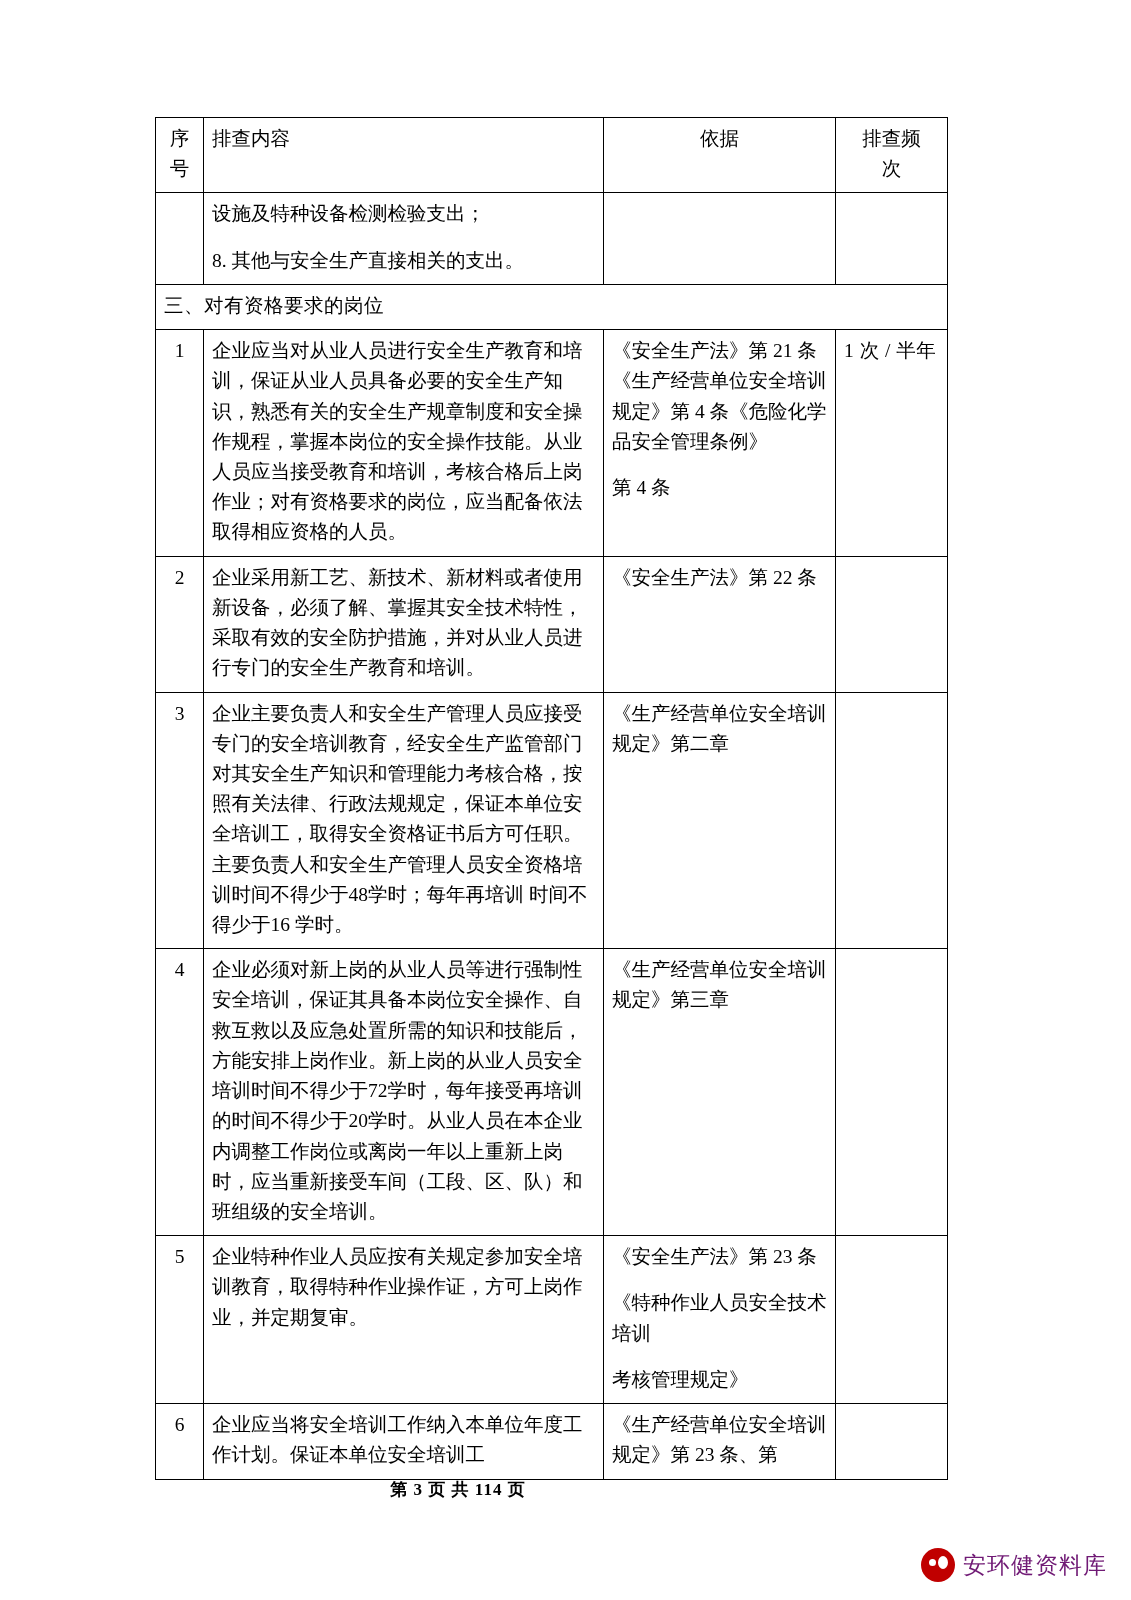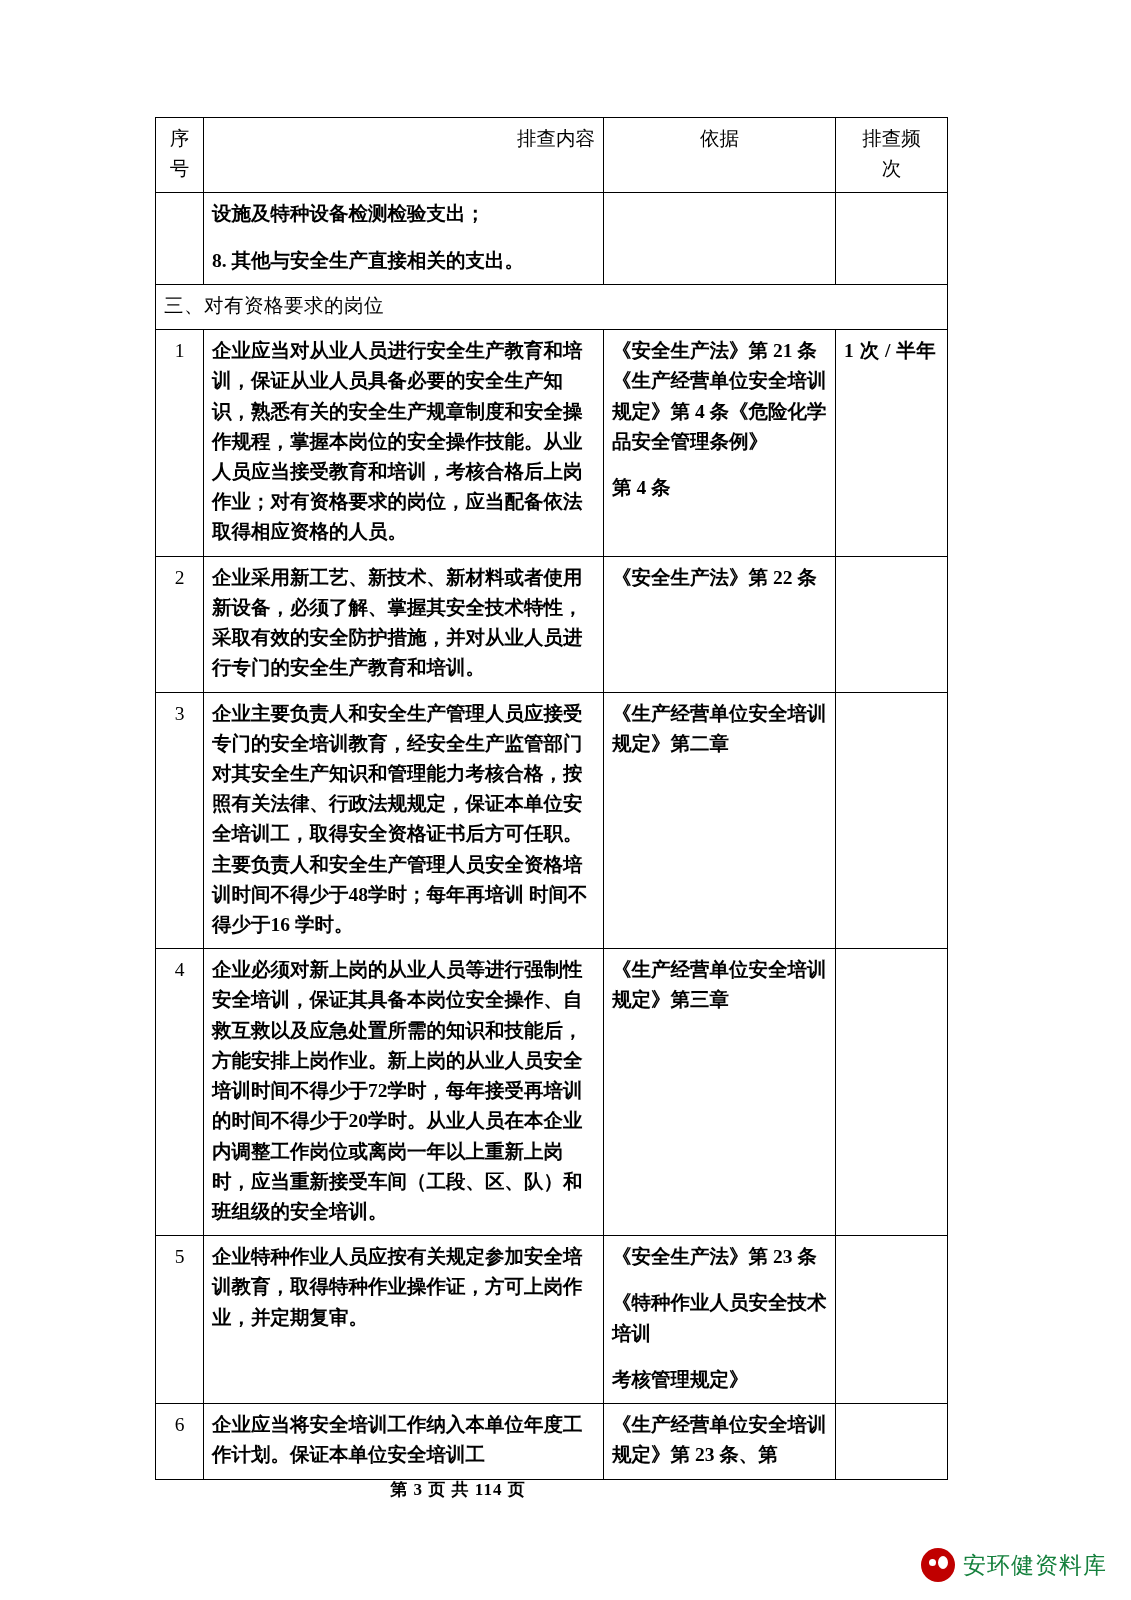--- a/index.html
+++ b/index.html
@@ -57,21 +57,21 @@
     padding-right: 2px;
   }
   .hdr-freq {
     text-align: center;
     line-height: 1.25;
   }
   .cell-center { text-align: center; }
   .section-row td {
     letter-spacing: 0.5px;
   }
-  .txt { display: block; font-weight: bold; }
+  .txt { display: block; }
   .txt + .txt { margin-top: 16px; }
 
   .freq-cell {
     letter-spacing: 0.5px;
   }
 
   .footer {
     position: absolute;
     left: 0;
     top: 1478px;
@@ -114,21 +114,21 @@
     position: absolute;
     left: 17px;
     top: 8px;
     width: 10px;
     height: 13px;
     border-radius: 50%;
     background: #fff;
   }
   .wm-text {
     font-size: 23px;
-    color: #15803d;
+    color: #701a75;
     font-family: "Liberation Sans", sans-serif;
     letter-spacing: 1px;
   }
 </style>
 </head>
 <body>
 
 <div class="page">
 
   <table class="doc-table">
@@ -137,21 +137,21 @@
       <col class="col-body">
       <col class="col-basis">
       <col class="col-freq">
     </colgroup>
     <thead>
       <tr>
         <td class="hdr-no">
             <span style="display:block">序</span>
             <span style="display:block">号</span>
           </td>
-        <td style="text-align:right"><span id="hdr-content">排查内容</span></td>
+        <td style="text-align:left"><span id="hdr-content">排查内容</span></td>
         <td style="text-align:center"><span id="hdr-basis">依据</span></td>
         <td class="hdr-freq"><span id="hdr-freq"><span style="display: block;">排查频</span><span style="display: block;">次</span></span></td>
       </tr>
     </thead>
     <tbody id="table-body">
         <tr>
           <td class="col-no cell-center"></td>
           <td>
             <span class="txt">设施及特种设备检测检验支出；</span>
             <span class="txt">8. 其他与安全生产直接相关的支出。</span>

